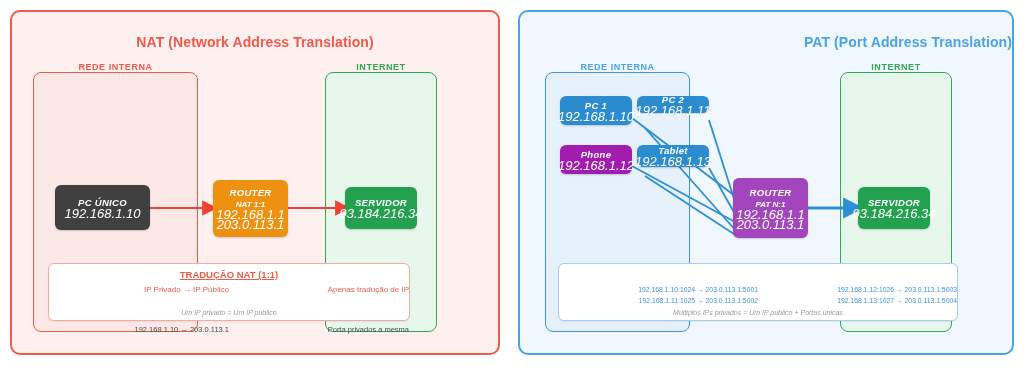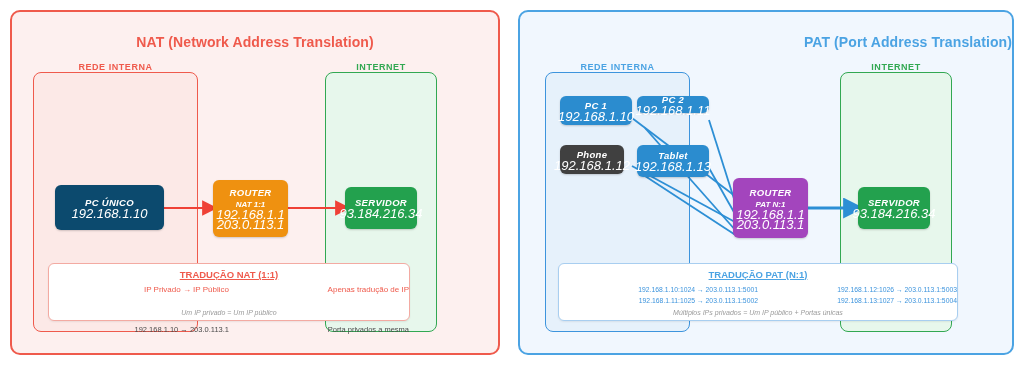--- a/index.html
+++ b/index.html
@@ -48,28 +48,28 @@
     position:absolute;border-radius:6px;box-sizing:border-box;
     display:flex;flex-direction:column;align-items:center;justify-content:center;
     color:#ffffff;text-align:center;z-index:6;
     box-shadow:0 1px 2px rgba(0,0,0,.18);
     font-style:italic;
   }
   .node .n-title{font-size:9.5px;font-weight:bold;letter-spacing:.3px;line-height:12px;}
   .node .n-sub{font-size:8px;font-weight:bold;line-height:11px;text-align:center;}
   .node .n-ip{font-size:13px;line-height:10px;}
 
-  .n-pc-unico{left:55px;top:185px;width:109px;height:45px;background:#0c4a6e;}
+  .n-pc-unico{left:55px;top:185px;width:95px;height:45px;background:#404040;}
   .n-router-nat{left:213px;top:180px;width:75px;height:57px;background:#ef9110;}
   .n-server-nat{left:345px;top:187px;width:72px;height:42px;background:#23a14e;}
 
   .n-pc1{left:560px;top:96px;width:72px;height:29px;background:#2b8ccf;}
   .n-pc2{left:637px;top:96px;width:72px;height:17px;background:#2b8ccf;}
-  .n-phone{left:560px;top:145px;width:64px;height:29px;background:#404040;}
-  .n-tablet{left:637px;top:145px;width:72px;height:32px;background:#2b8ccf;}
+  .n-phone{left:560px;top:145px;width:72px;height:29px;background:#a21caf;}
+  .n-tablet{left:637px;top:145px;width:72px;height:22px;background:#2b8ccf;}
   .n-router-pat{left:733px;top:178px;width:75px;height:60px;background:#a345bd;}
   .n-server-pat{left:858px;top:187px;width:72px;height:42px;background:#23a14e;}
 
   
   .wires{position:absolute;left:0;top:0;width:1024px;height:371px;z-index:3;}
 
   
   .tbox{
     position:absolute;background:#ffffff;border-radius:6px;box-sizing:border-box;z-index:7;
     box-shadow:0 1px 2px rgba(0,0,0,.07);
@@ -203,21 +203,20 @@
       </div>
       <div class="tcol">
         <div class="t-head">Apenas tradução de IP</div>
         <div class="t-val">Porta privados a mesma</div>
       </div>
     </div>
     <div class="tbox-foot">Um IP privado = Um IP público</div>
   </div>
 
   <div class="tbox pat">
-    <div class="tbox-title">TRADUÇÃO PAT (N:1)</div>
     <div class="tcols">
       <div class="tcol">
         <div class="t-line">192.168.1.10:1024 → 203.0.113.1:5001</div>
         <div class="t-line">192.168.1.11:1025 → 203.0.113.1:5002</div>
       </div>
       <div class="tcol">
         <div class="t-line">192.168.1.12:1026 → 203.0.113.1:5003</div>
         <div class="t-line">192.168.1.13:1027 → 203.0.113.1:5004</div>
       </div>
     </div>

